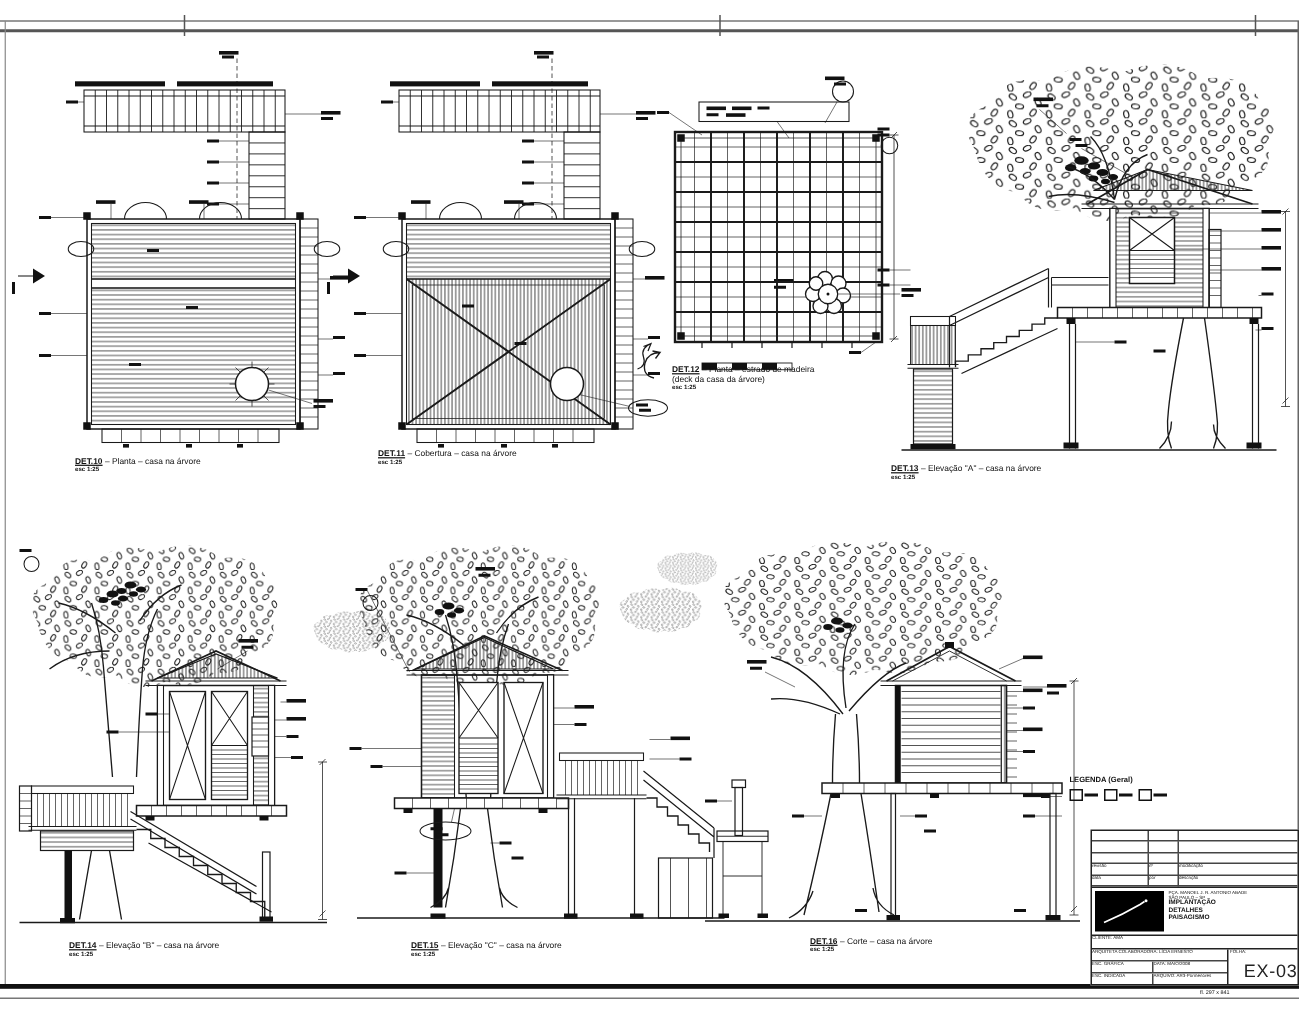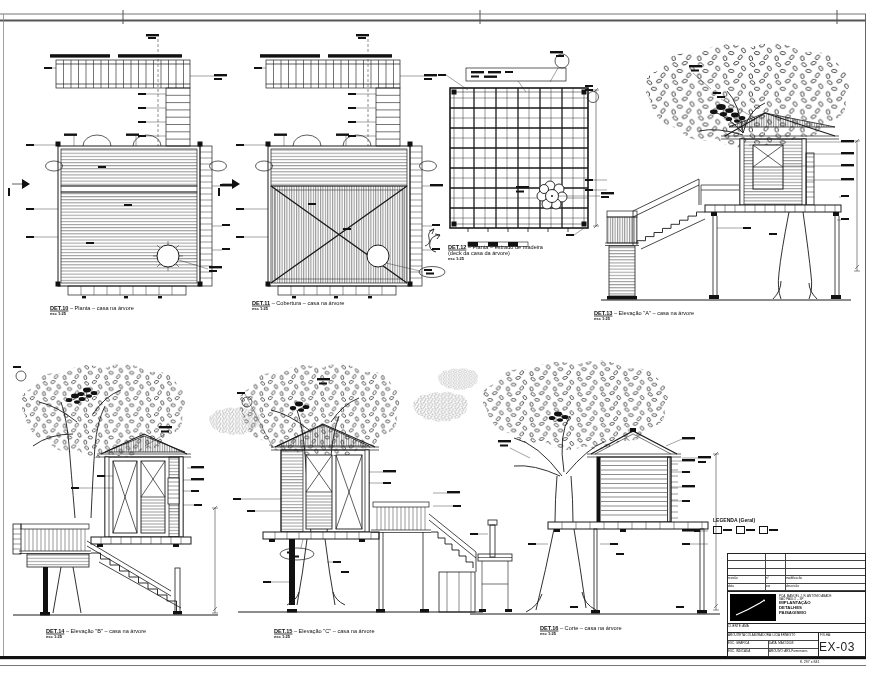--- a/index.html
+++ b/index.html
@@ -33,21 +33,21 @@
   .doc{font-size:6px;font-weight:bold;transform:scale(.72);transform-origin:0 0;white-space:nowrap;height:5px;}
   .tb-client{height:8px;border-bottom:1px solid #222;overflow:hidden;}
   .tb-lower{flex:1;display:flex;}
   .ll{width:90px;border-right:1px solid #222;display:flex;flex-direction:column;}
   .lrow{flex:1;border-bottom:0.5px solid #444;display:flex;overflow:hidden;}
   .lrow:last-child{border-bottom:none;}
   .lcell{width:40px;border-right:0.5px solid #444;overflow:hidden;}
   .lcell2{flex:1;overflow:hidden;}
   .lr{flex:1;position:relative;}
   .folha{position:absolute;left:1px;top:0;font-size:6px;transform:scale(.5);transform-origin:0 0;}
-  .exnum{position:absolute;left:0;right:0;top:7px;text-align:left;font-size:12px;letter-spacing:.5px;color:#222;}
+  .exnum{position:absolute;left:0;right:0;top:7px;text-align:right;font-size:12px;letter-spacing:.5px;color:#222;}
   .papernote{position:absolute;left:800px;top:660px;font-size:6px;transform:scale(.6);transform-origin:0 0;white-space:nowrap;}
 </style>
 </head>
 <body>
 
 <div class="sheet">
 
 <svg class="art" width="870" height="685" viewBox="0 0 870 685">
 <defs>
   <pattern id="pl" width="4" height="3.1" patternUnits="userSpaceOnUse">

